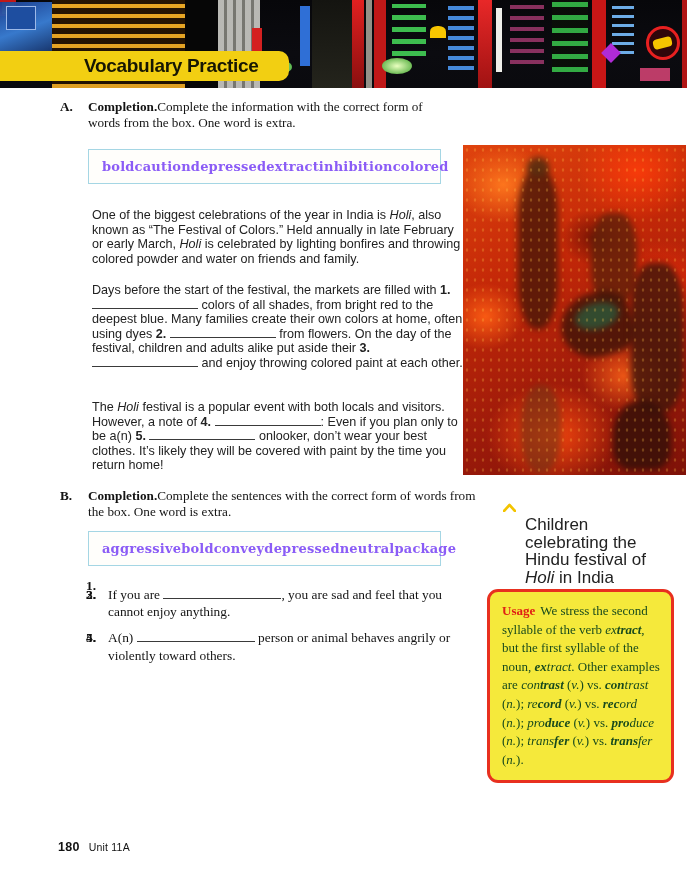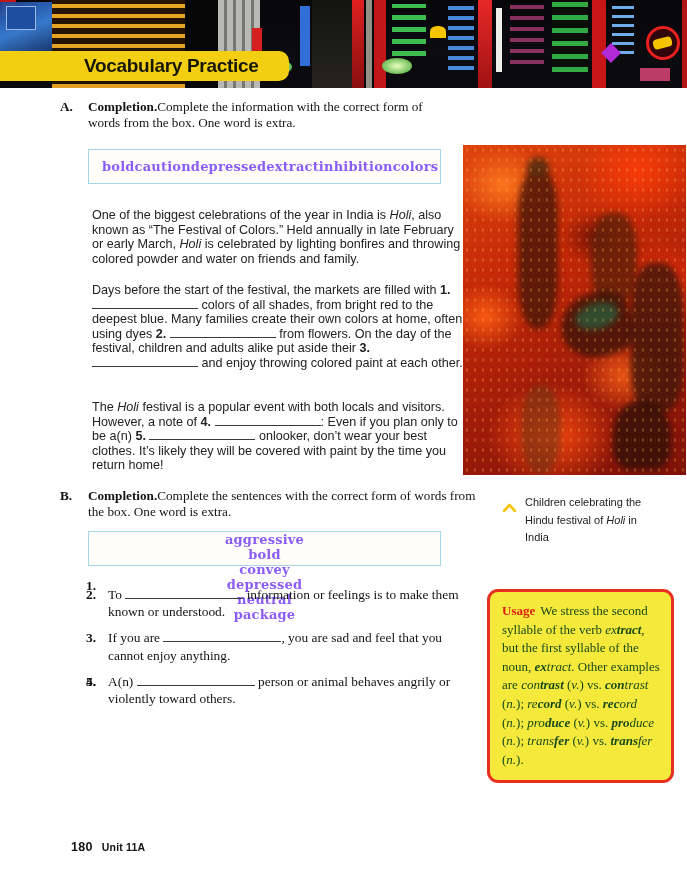--- a/index.html
+++ b/index.html
@@ -51,32 +51,32 @@
       radial-gradient(95px 75px at 40% 88%, rgba(255,75,15,.9), transparent 70%),
       radial-gradient(60px 52px at 72% 70%, rgba(255,100,25,.8), transparent 70%),
       radial-gradient(45px 40px at 58% 28%, rgba(115,20,5,.9), transparent 70%),
       linear-gradient(155deg,#e0440e 0%,#c42808 35%,#9c1a0a 70%,#7e1208 100%); }
   .holi .fig { position:absolute; filter:blur(3px); }
   .speckle { position:absolute; inset:0;
     background-image:radial-gradient(rgba(255,200,70,.55) 1px, transparent 1.6px);
     background-size:8px 10px; opacity:.5; }
   
   .caption { position:absolute; left:503px; top:494px; width:168px; display:flex; gap:9px; }
-  .caption .txt { font-size:11px; line-height:17.5px; color:#222; width:134px; }
+  .caption .txt { font-size:17px; line-height:17.5px; color:#222; width:134px;margin-top:22px; }
   
   .usage { position:absolute; left:487px; top:589px; width:187px;
     background:#f5e93b; border:3px solid #e8301f; border-radius:11px;
     padding:10px 11px 11px 12px; font-family:"Liberation Serif", serif;
     font-size:13px; line-height:18.6px; color:#184a1d; }
   .usage-label { font-weight:bold; color:#e02015; margin-right:5px; }
   
-  .footer { position:absolute; left:71px; top:840px; display:flex;
+  .footer { position:absolute; left:58px; top:840px; display:flex;
     align-items:baseline; gap:9px; color:#121212; }
   .footer .pn { font-weight:bold; font-size:12.5px; letter-spacing:0.3px; }
-  .footer .un { font-weight:bold; font-size:10.5px; letter-spacing:0.2px;text-align:center; }
+  .footer .un { font-weight:normal; font-size:10.5px; letter-spacing:0.2px;text-align:center; }
 </style>
 </head>
 <body>
 
 <div class="page">
 
   <div class="banner">
     <div class="ns" style="left:0;top:0;width:16px;height:16px;background:#e0b020;border:2px solid #c01818;"></div>
     <div class="ns" style="left:0;top:2px;width:56px;height:60px;background:linear-gradient(160deg,#1b3f93,#3a7fd6 45%,#0c1e4e);opacity:.95;"></div>
     <div class="ns" style="left:6px;top:6px;width:30px;height:24px;background:#1e4ea0;border:1px solid #9db9e8;"></div>
@@ -114,43 +114,43 @@
   <div class="sec-head" style="left:60px; top:99px; width:378px;">
     <span class="sec-letter">A.</span><span class="sec-name">Completion.</span><span>Complete the information with the correct form of words from the box. One word is extra.</span>
   </div>
 
   <div class="word-box" style="top:149px;">
       <span class="word">bold</span>
       <span class="word">caution</span>
       <span class="word">depressed</span>
       <span class="word">extract</span>
       <span class="word">inhibition</span>
-      <span class="word">colors</span>
+      <span class="word">colored</span>
     </div>
 
   <div class="para" style="top:196px;"><span>One of the biggest celebrations of the year in India is </span><span class="it">Holi</span><span>, also known as “The Festival of Colors.” Held annually in late February or early March, </span><span class="it">Holi</span><span> is celebrated by lighting bonfires and throwing colored powder and water on friends and family.</span></div>
   <div class="para" style="top:271px;"><span>Days before the start of the festival, the markets are filled with </span><span class="bo">1. </span><span class="blank"></span><span> colors of all shades, from bright red to the deepest blue. Many families create their own colors at home, often using dyes </span><span class="bo">2. </span><span class="blank"></span><span> from flowers. On the day of the festival, children and adults alike put aside their </span><span class="bo">3. </span><span class="blank"></span><span> and enjoy throwing colored paint at each other.</span></div>
   <div class="para" style="top:388px;"><span>The </span><span class="it">Holi</span><span> festival is a popular event with both locals and visitors. However, a note of </span><span class="bo">4. </span><span class="blank"></span><span>: Even if you plan only to be a(n) </span><span class="bo">5. </span><span class="blank"></span><span> onlooker, don’t wear your best clothes. It’s likely they will be covered with paint by the time you return home!</span></div>
 
   <div class="sec-head" style="left:60px; top:488px; width:420px;">
     <span class="sec-letter">B.</span><span class="sec-name">Completion.</span><span>Complete the sentences with the correct form of words from the box. One word is extra.</span>
   </div>
 
-  <div class="word-box" style="top:531px;flex-direction:column;">
+  <div class="word-box" style="top:531px;">
       <span class="word">aggressive</span>
       <span class="word">bold</span>
       <span class="word">convey</span>
       <span class="word">depressed</span>
       <span class="word">neutral</span>
       <span class="word">package</span>
     </div>
 
   <div class="defs">
       <div class="def-item"><span class="def-num">1.</span></div>
-      <div class="def-item"><span class="def-num">2.</span><span><span>To </span><span class="blank"></span><span> information or feelings is to make them known or understood.</span></span></div>
+      <div class="def-item"><span class="def-num">2.</span></div>
       <div class="def-item"><span class="def-num">3.</span><span><span>If you are </span><span class="blank"></span><span>, you are sad and feel that you cannot enjoy anything.</span></span></div>
       <div class="def-item"><span class="def-num">4.</span></div>
       <div class="def-item"><span class="def-num">5.</span><span><span>A(n) </span><span class="blank"></span><span> person or animal behaves angrily or violently toward others.</span></span></div>
     </div>
 
   <div class="holi">
     <div class="fig" style="left:55px;top:22px;width:40px;height:162px;background:rgba(80,25,8,.85);border-radius:45%/30%;"></div>
     <div class="fig" style="left:64px;top:12px;width:22px;height:20px;background:rgba(90,45,15,.9);border-radius:50%;"></div>
     <div class="fig" style="left:128px;top:68px;width:46px;height:92px;background:rgba(95,32,10,.8);border-radius:40%;"></div>
     <div class="fig" style="left:98px;top:148px;width:72px;height:64px;background:rgba(62,20,8,.8);border-radius:50% 40% 30% 50%;transform:rotate(-18deg);"></div>

